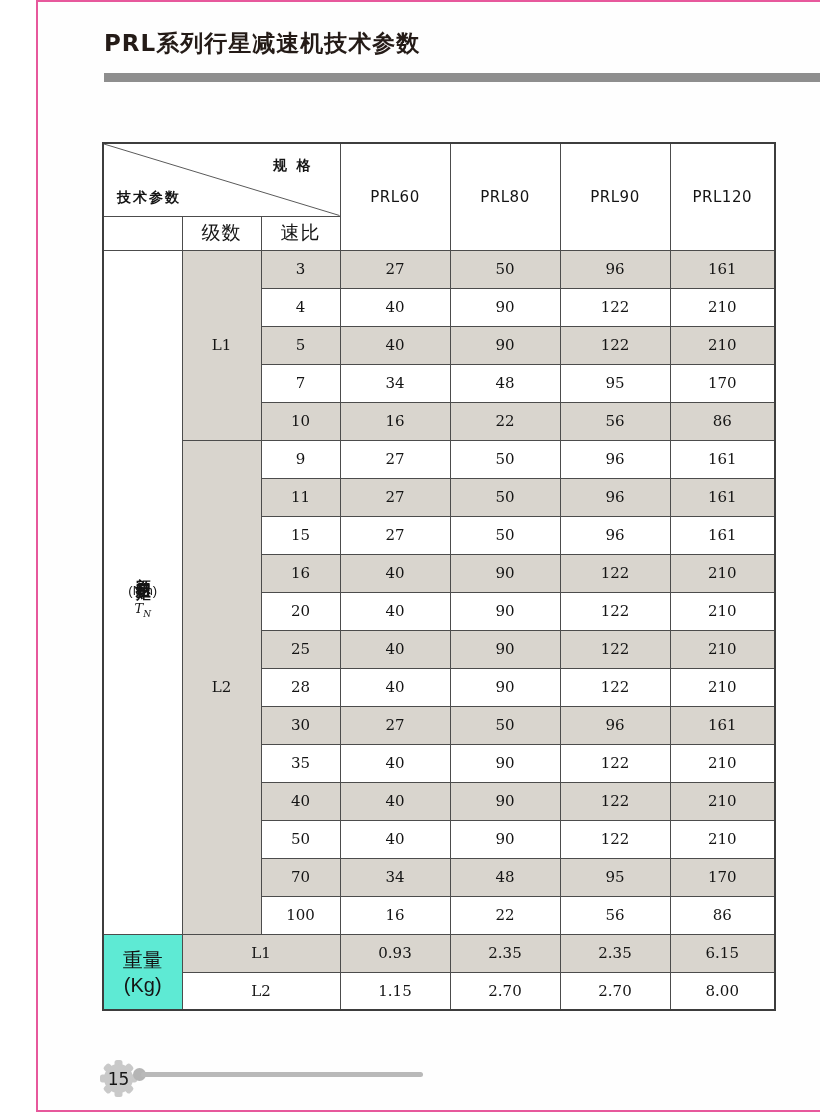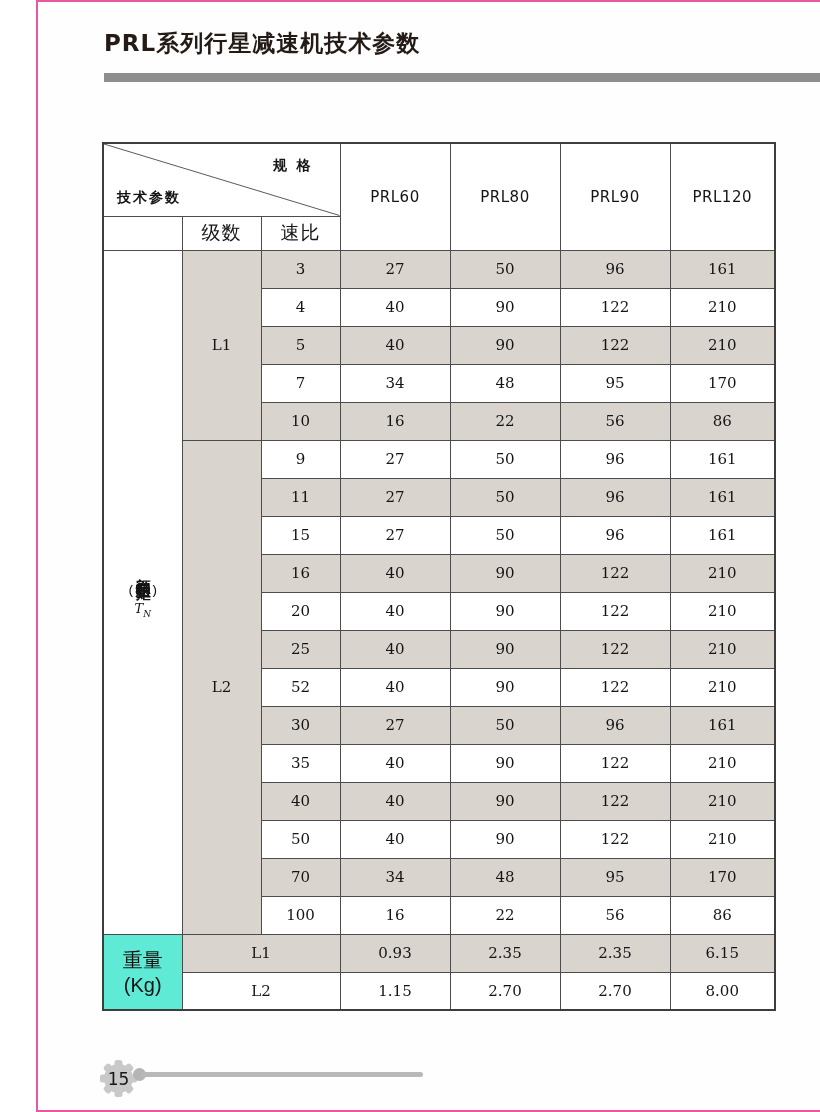--- a/index.html
+++ b/index.html
@@ -38,21 +38,21 @@
     position:absolute; right:26px; top:13px; font-size:14px; font-weight:700; letter-spacing:3px;font-family:Liberation Serif, serif;
   }
   .diag-bl{
     position:absolute; left:13px; bottom:9px; font-size:14px; font-weight:700; letter-spacing:2px;
   }
   td.vlabel{ background:#fff; }
   .vchars{
     display:block; writing-mode:vertical-rl; text-orientation:upright; margin:0 auto;
     font-family:"DejaVu Serif", serif; font-size:15px; letter-spacing:3px; font-weight:700;
   }
-  .vunit{ display:block; font-family:Liberation Mono, monospace; font-size:13px; margin-top:6px; }
+  .vunit{ display:block; font-family:Liberation Sans, sans-serif; font-size:13px; margin-top:6px; }
   .vsym{ display:block; font-family:"DejaVu Serif", serif; font-style:italic; font-size:13px; margin-top:3px; }
   .vsym sub{ font-size:9px; }
   td.stage{
     background:#d9d5ce; font-family:"DejaVu Serif", serif; font-size:15px;
   }
   td.ratio, td.val{
     font-family:"DejaVu Serif", serif; font-size:15px; background:#fff;
   }
   tr.shaded td.ratio, tr.shaded td.val, tr.shaded td.wstage{ background:#d9d5ce; }
   td.wlabel{ background:#5eead4; font-size:20px; font-weight:700; }
@@ -184,21 +184,21 @@
           <td class="val">210</td>
         </tr>
         <tr class="drow shaded">
           <td class="ratio">25</td>
           <td class="val">40</td>
           <td class="val">90</td>
           <td class="val">122</td>
           <td class="val">210</td>
         </tr>
         <tr class="drow">
-          <td class="ratio">52</td>
+          <td class="ratio">28</td>
           <td class="val">40</td>
           <td class="val">90</td>
           <td class="val">122</td>
           <td class="val">210</td>
         </tr>
         <tr class="drow shaded">
           <td class="ratio">30</td>
           <td class="val">27</td>
           <td class="val">50</td>
           <td class="val">96</td>

